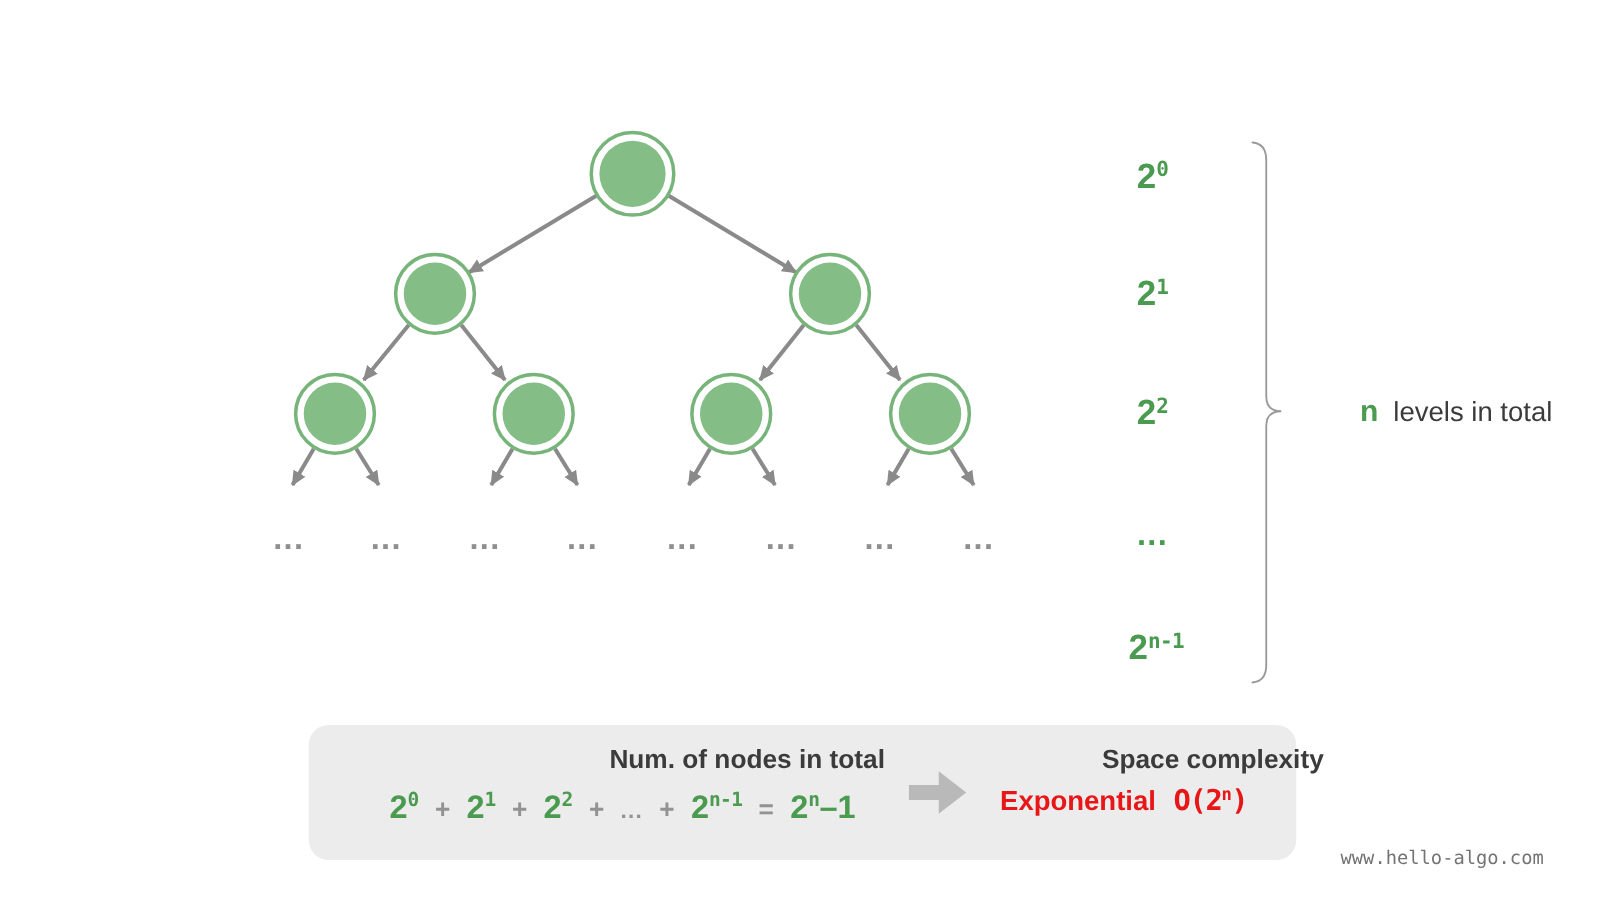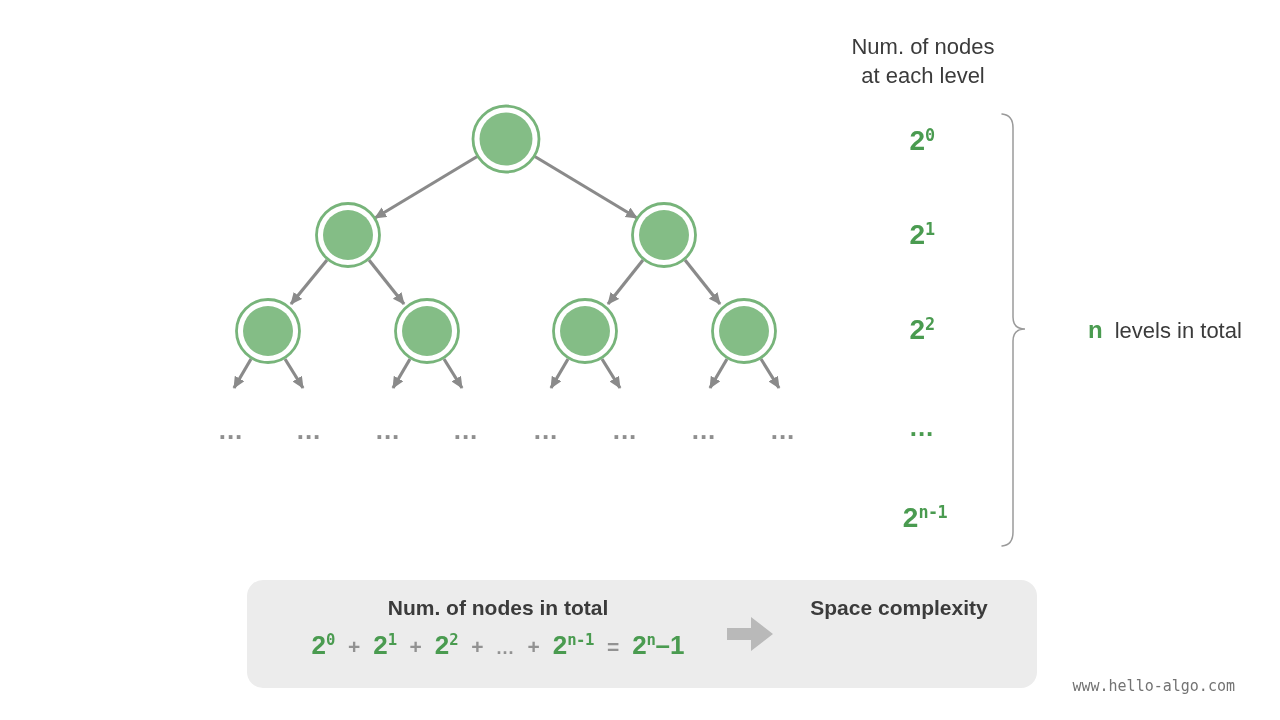--- a/index.html
+++ b/index.html
@@ -42,21 +42,21 @@
     position:absolute; transform:translateX(-50%); top:417px;
     color:#8f8f8f; font-weight:bold; font-size:26px; letter-spacing:1px; line-height:26px;
   }
 
   
   .summary-box {
     position:absolute; left:247px; top:580px; width:790px; height:108px;
     background:#ececec; border-radius:16px;
   }
   .box-title {
-    position:absolute; top:16px; text-align:center;
+    position:absolute; top:16px; text-align:right;
     font-size:21px; font-weight:bold; color:#3b3b3b; white-space:nowrap;
   }
   .box-title.left  { left:41px;  width:420px; }
   .box-title.right { left:492px; width:320px; }
   .formula {
     position:absolute; left:41px; top:50px; width:420px;
     display:flex; justify-content:center; align-items:baseline; gap:13px;
     white-space:nowrap;
   }
   .term { color:#4a9b50; font-weight:bold; font-size:26px; }
@@ -137,24 +137,20 @@
       <circle cx="585" cy="331" r="25" fill="#84bd86"></circle>
     </g>
     <g>
       <circle cx="744" cy="331" r="31.5" fill="#ffffff" stroke="#77b47a" stroke-width="2.8"></circle>
       <circle cx="744" cy="331" r="25" fill="#84bd86"></circle>
     </g>
 
     <path d="M1002,114 Q1013,115 1013,128 L1013,317 Q1013,329 1025,329 Q1013,329 1013,341 L1013,532 Q1013,545 1002,546" fill="none" stroke="#9a9a9a" stroke-width="1.5" stroke-linecap="round"></path>
   </svg>
 
-  <div class="side-header">
-    <div>Num. of nodes</div>
-    <div>at each level</div>
-  </div>
 
   <div class="level-label" style="left:922px; top:141px;"><span>2</span><span class="sup">0</span></div>
   <div class="level-label" style="left:922px; top:235px;"><span>2</span><span class="sup">1</span></div>
   <div class="level-label" style="left:922px; top:330px;"><span>2</span><span class="sup">2</span></div>
   <div class="level-dots" style="left:922px; top:414px;">...</div>
   <div class="level-label" style="left:925px; top:518px;"><span>2</span><span class="sup">n-1</span></div>
 
   <div class="brace-label">
     <span class="n">n</span><span>levels in total</span>
   </div>
@@ -183,16 +179,19 @@
       <span class="term"><span>2</span><span class="sup">n-1</span></span>
       <span class="op">=</span>
       <span class="term"><span>2</span><span class="sup">n</span><span>–1</span></span>
     </div>
 
     <svg class="implies-arrow" width="46" height="34">
       <polygon points="0,11 24,11 24,0 46,17 24,34 24,23 0,23" fill="#b9b9b9"></polygon>
     </svg>
 
     <div class="box-title right">Space complexity</div>
+    <div class="complexity">
+      <span>Exponential</span><span class="bigo"><span>O(</span><span>2</span><span class="sup">n</span><span>)</span></span>
+    </div>
   </div>
 
   <div class="watermark">www.hello-algo.com</div>
 </div>
 
 </body></html>

